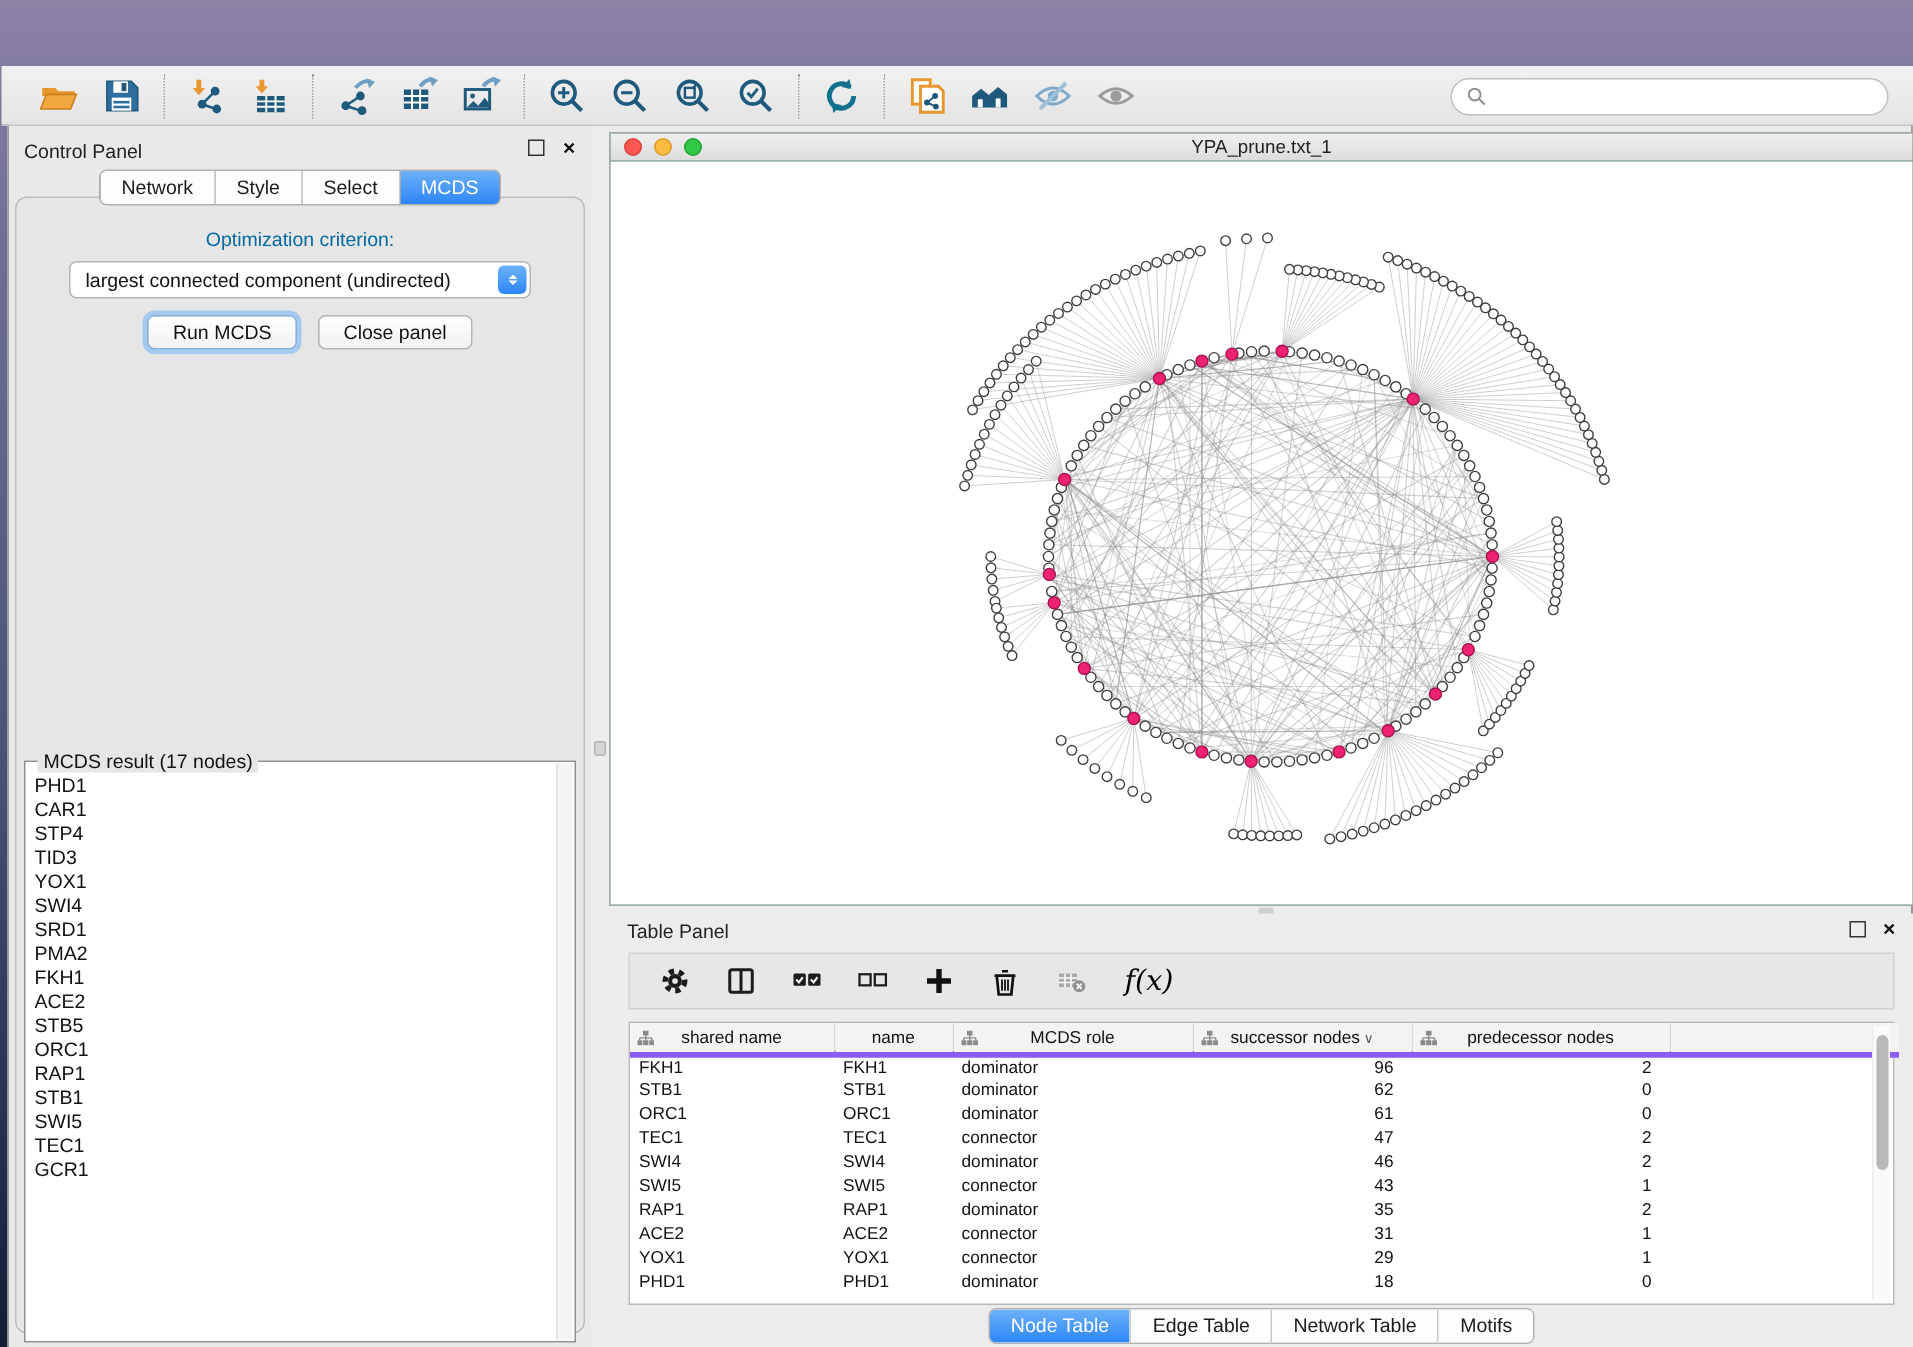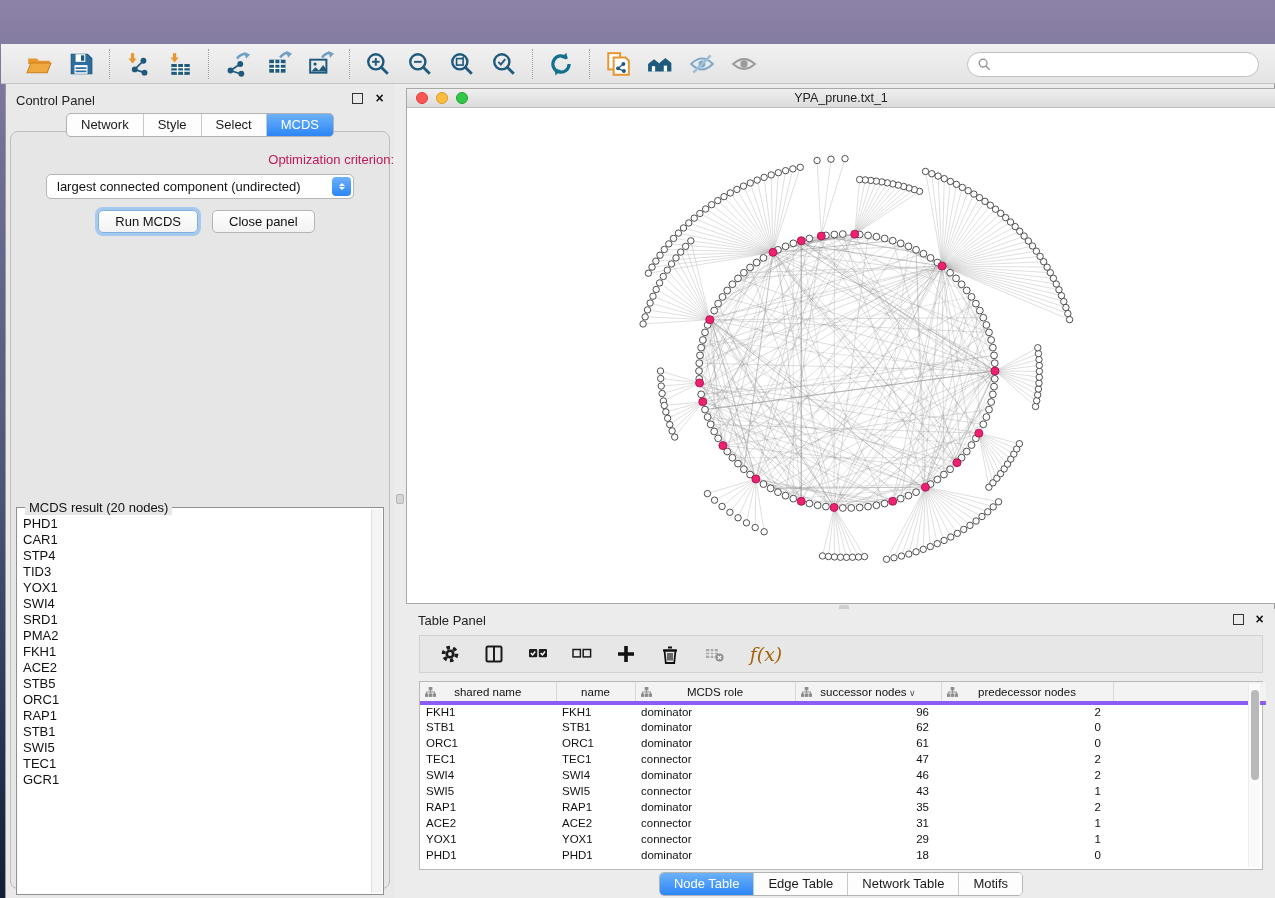--- a/index.html
+++ b/index.html
@@ -46,21 +46,21 @@
     position:absolute; top:29px; left:50%; transform:translateX(-50%);
     display:flex; border:1px solid #b3b3b3; border-radius:5px; overflow:hidden;
     background:#737373; z-index:5; box-shadow:0 0 0 1px rgba(255,255,255,.4) inset;
   }
   .seg-tab {
     padding:3px 14px; font-size:13px; color:#1a1a1a; background:#fdfdfd;
     border-left:1px solid #c9c9c9; cursor:pointer; line-height:16px;
   }
   .seg-tab:first-child { border-left:none; }
   .seg-tab.active { background:linear-gradient(180deg,#6cb1f9,#2c86f7); color:#fff; }
-  .opt-label { position:absolute; top:68px; width:100%; text-align:right; font-size:13px; color:#be185d; }
+  .opt-label { position:absolute; top:68px; width:100%; text-align:center; font-size:13px; color:#0369a1; }
   .criterion-select {
     position:absolute; left:40px; top:90px; width:308px; height:25px;
     background:#fff; border:1px solid #b5b5b5; border-radius:5px;
     display:flex; align-items:center; font-size:13px; color:#111;
     padding-left:10px; cursor:pointer;
   }
   .sel-stepper {
     position:absolute; right:2px; top:2px; width:19px; height:19px; border-radius:4px;
     background:linear-gradient(180deg,#6cb1f9,#2c86f7);
     display:flex; flex-direction:column; align-items:center; justify-content:center; gap:1px;
@@ -111,21 +111,21 @@
   
   .table-panel { position:absolute; left:400px; top:565px; width:870px; height:293px; background:#ececec; }
   .tp-header { position:absolute; left:12px; top:4px; font-size:13px; color:#222; }
   .tp-toolbar {
     position:absolute; left:13px; right:13px; top:26px; height:38px;
     background:#e7e7e7; border:1px solid #d2d2d2;
     display:flex; align-items:center; gap:20px; padding-left:18px;
   }
   .tp-tool { width:24px; height:24px; display:flex; align-items:center; justify-content:center; cursor:pointer; }
   .tp-tool svg { width:20px; height:20px; }
-  .fx-label { font-size:19px; color:#a16207; font-family:"DejaVu Serif", serif; font-style:italic; }
+  .fx-label { font-size:19px; color:#000000; font-family:"DejaVu Serif", serif; font-style:italic; }
   .tbl-wrap {
     position:absolute; left:13px; right:13px; top:72px; bottom:32px;
     background:#fff; border:1px solid #b9b9b9;
   }
   table.node-table { border-collapse:collapse; width:846px; table-layout:fixed; font-size:11.5px; }
   .node-table th {
     height:21px; background:#f3f3f3; border-right:1px solid #d9d9d9; border-bottom:4px solid #8b5cf6;
     font-weight:normal; color:#111; text-align:center; position:relative; padding:0 4px;
     white-space:nowrap; overflow:hidden;
   }
@@ -337,21 +337,21 @@
       <span class="sel-stepper">
           <i class="up"></i>
           <i class="down"></i>
         </span>
     </div>
     <div class="cp-buttons">
       <button class="mac-btn focused">Run MCDS</button>
       <button class="mac-btn">Close panel</button>
     </div>
     <div class="mcds-box">
-      <div class="mcds-legend">MCDS result (20 nodes)</div>
+      <div class="mcds-legend">MCDS result (17 nodes)</div>
       <div class="mcds-list" id="mcds-list">
           <div>PHD1</div>
           <div>CAR1</div>
           <div>STP4</div>
           <div>TID3</div>
           <div>YOX1</div>
           <div>SWI4</div>
           <div>SRD1</div>
           <div>PMA2</div>
           <div>FKH1</div>

